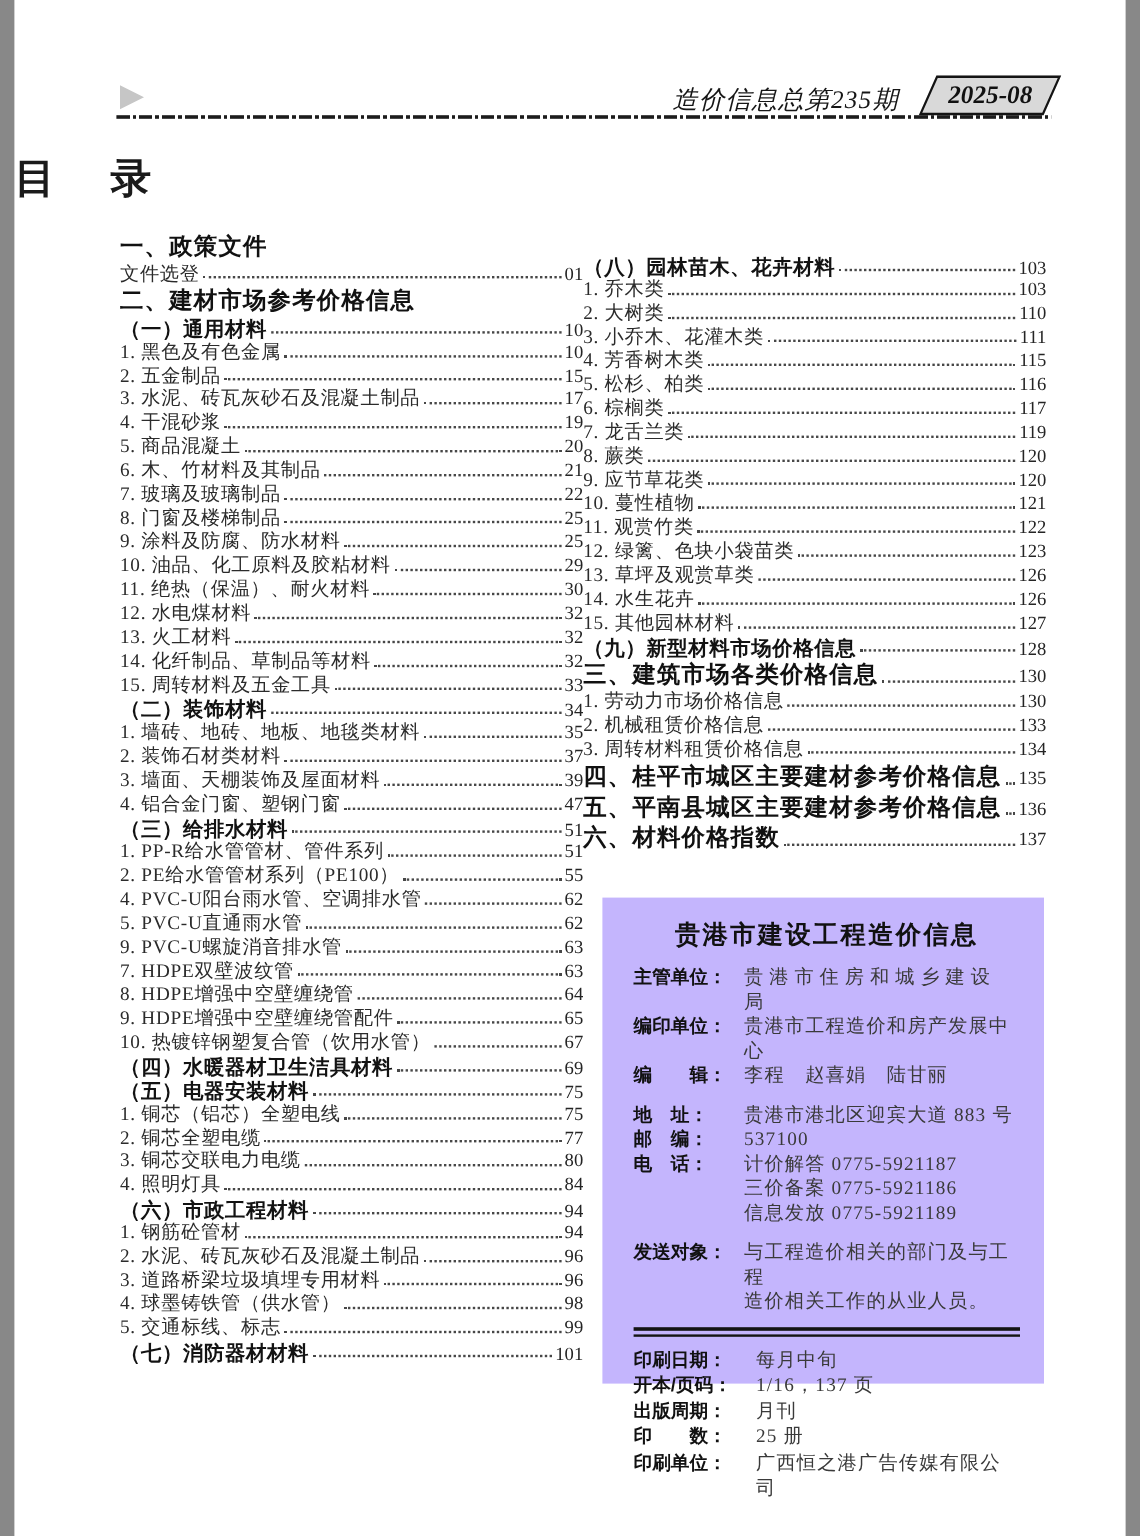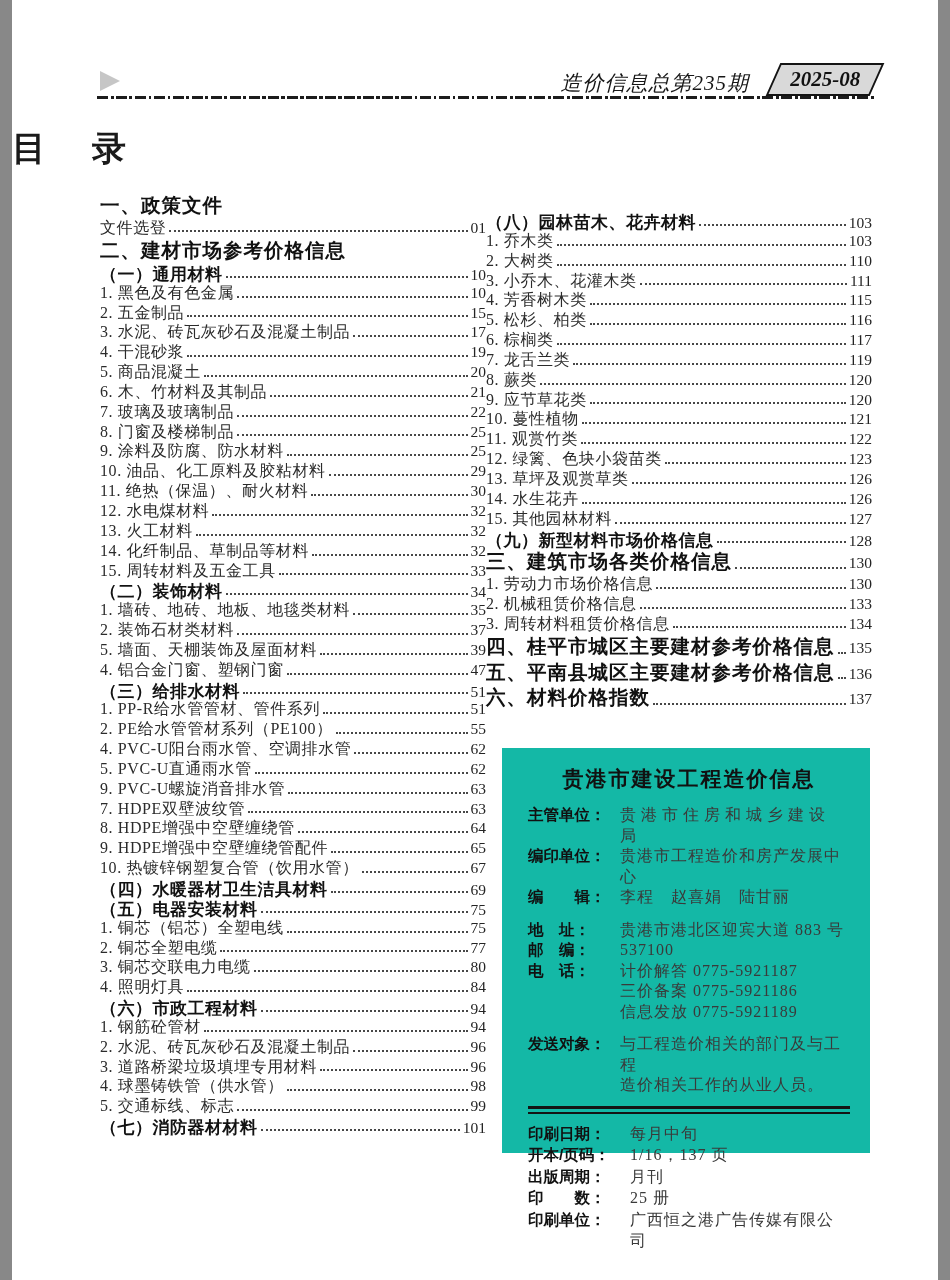--- a/index.html
+++ b/index.html
@@ -63,21 +63,21 @@
   .toc-row.h1 .toc-page { font-weight:normal; font-family:"Liberation Serif", serif; }
   .toc-row.h2 {
     font-size:17px; font-weight:bold; color:#121212;
     font-family:"Liberation Sans", sans-serif; letter-spacing:0.5px;
   }
   .toc-row.h2 .toc-page { font-weight:normal; font-family:"Liberation Serif", serif; }
 
   
   .info-box {
     position:absolute; left:490px; top:748px; width:368px; height:405px;
-    background:#14b8a6; box-sizing:border-box; padding:13px 20px 12px 26px;
+    background:#c4b5fd; box-sizing:border-box; padding:13px 20px 12px 26px;
   }
   .info-title {
     text-align:center; font-family:"Liberation Sans", sans-serif;
     font-weight:bold; font-size:21px; color:#111; letter-spacing:2px;
     margin:4px 0 12px 0;
   }
   .info-row { display:flex; line-height:20.5px; font-size:16px; }
   .info-row .lab {
     flex:0 0 92px; white-space:nowrap; font-weight:bold; color:#111;
     font-family:"Liberation Sans", sans-serif; font-size:15.5px;
@@ -236,21 +236,21 @@
           <span class="toc-page">35</span>
         </div>
 
         <div class="toc-row it">
           <span class="toc-label">2. 装饰石材类材料</span>
           <span class="toc-dots"></span>
           <span class="toc-page">37</span>
         </div>
 
         <div class="toc-row it">
-          <span class="toc-label">5. 墙面、天棚装饰及屋面材料</span>
+          <span class="toc-label">3. 墙面、天棚装饰及屋面材料</span>
           <span class="toc-dots"></span>
           <span class="toc-page">39</span>
         </div>
 
         <div class="toc-row it">
           <span class="toc-label">4. 铝合金门窗、塑钢门窗</span>
           <span class="toc-dots"></span>
           <span class="toc-page">47</span>
         </div>
 

